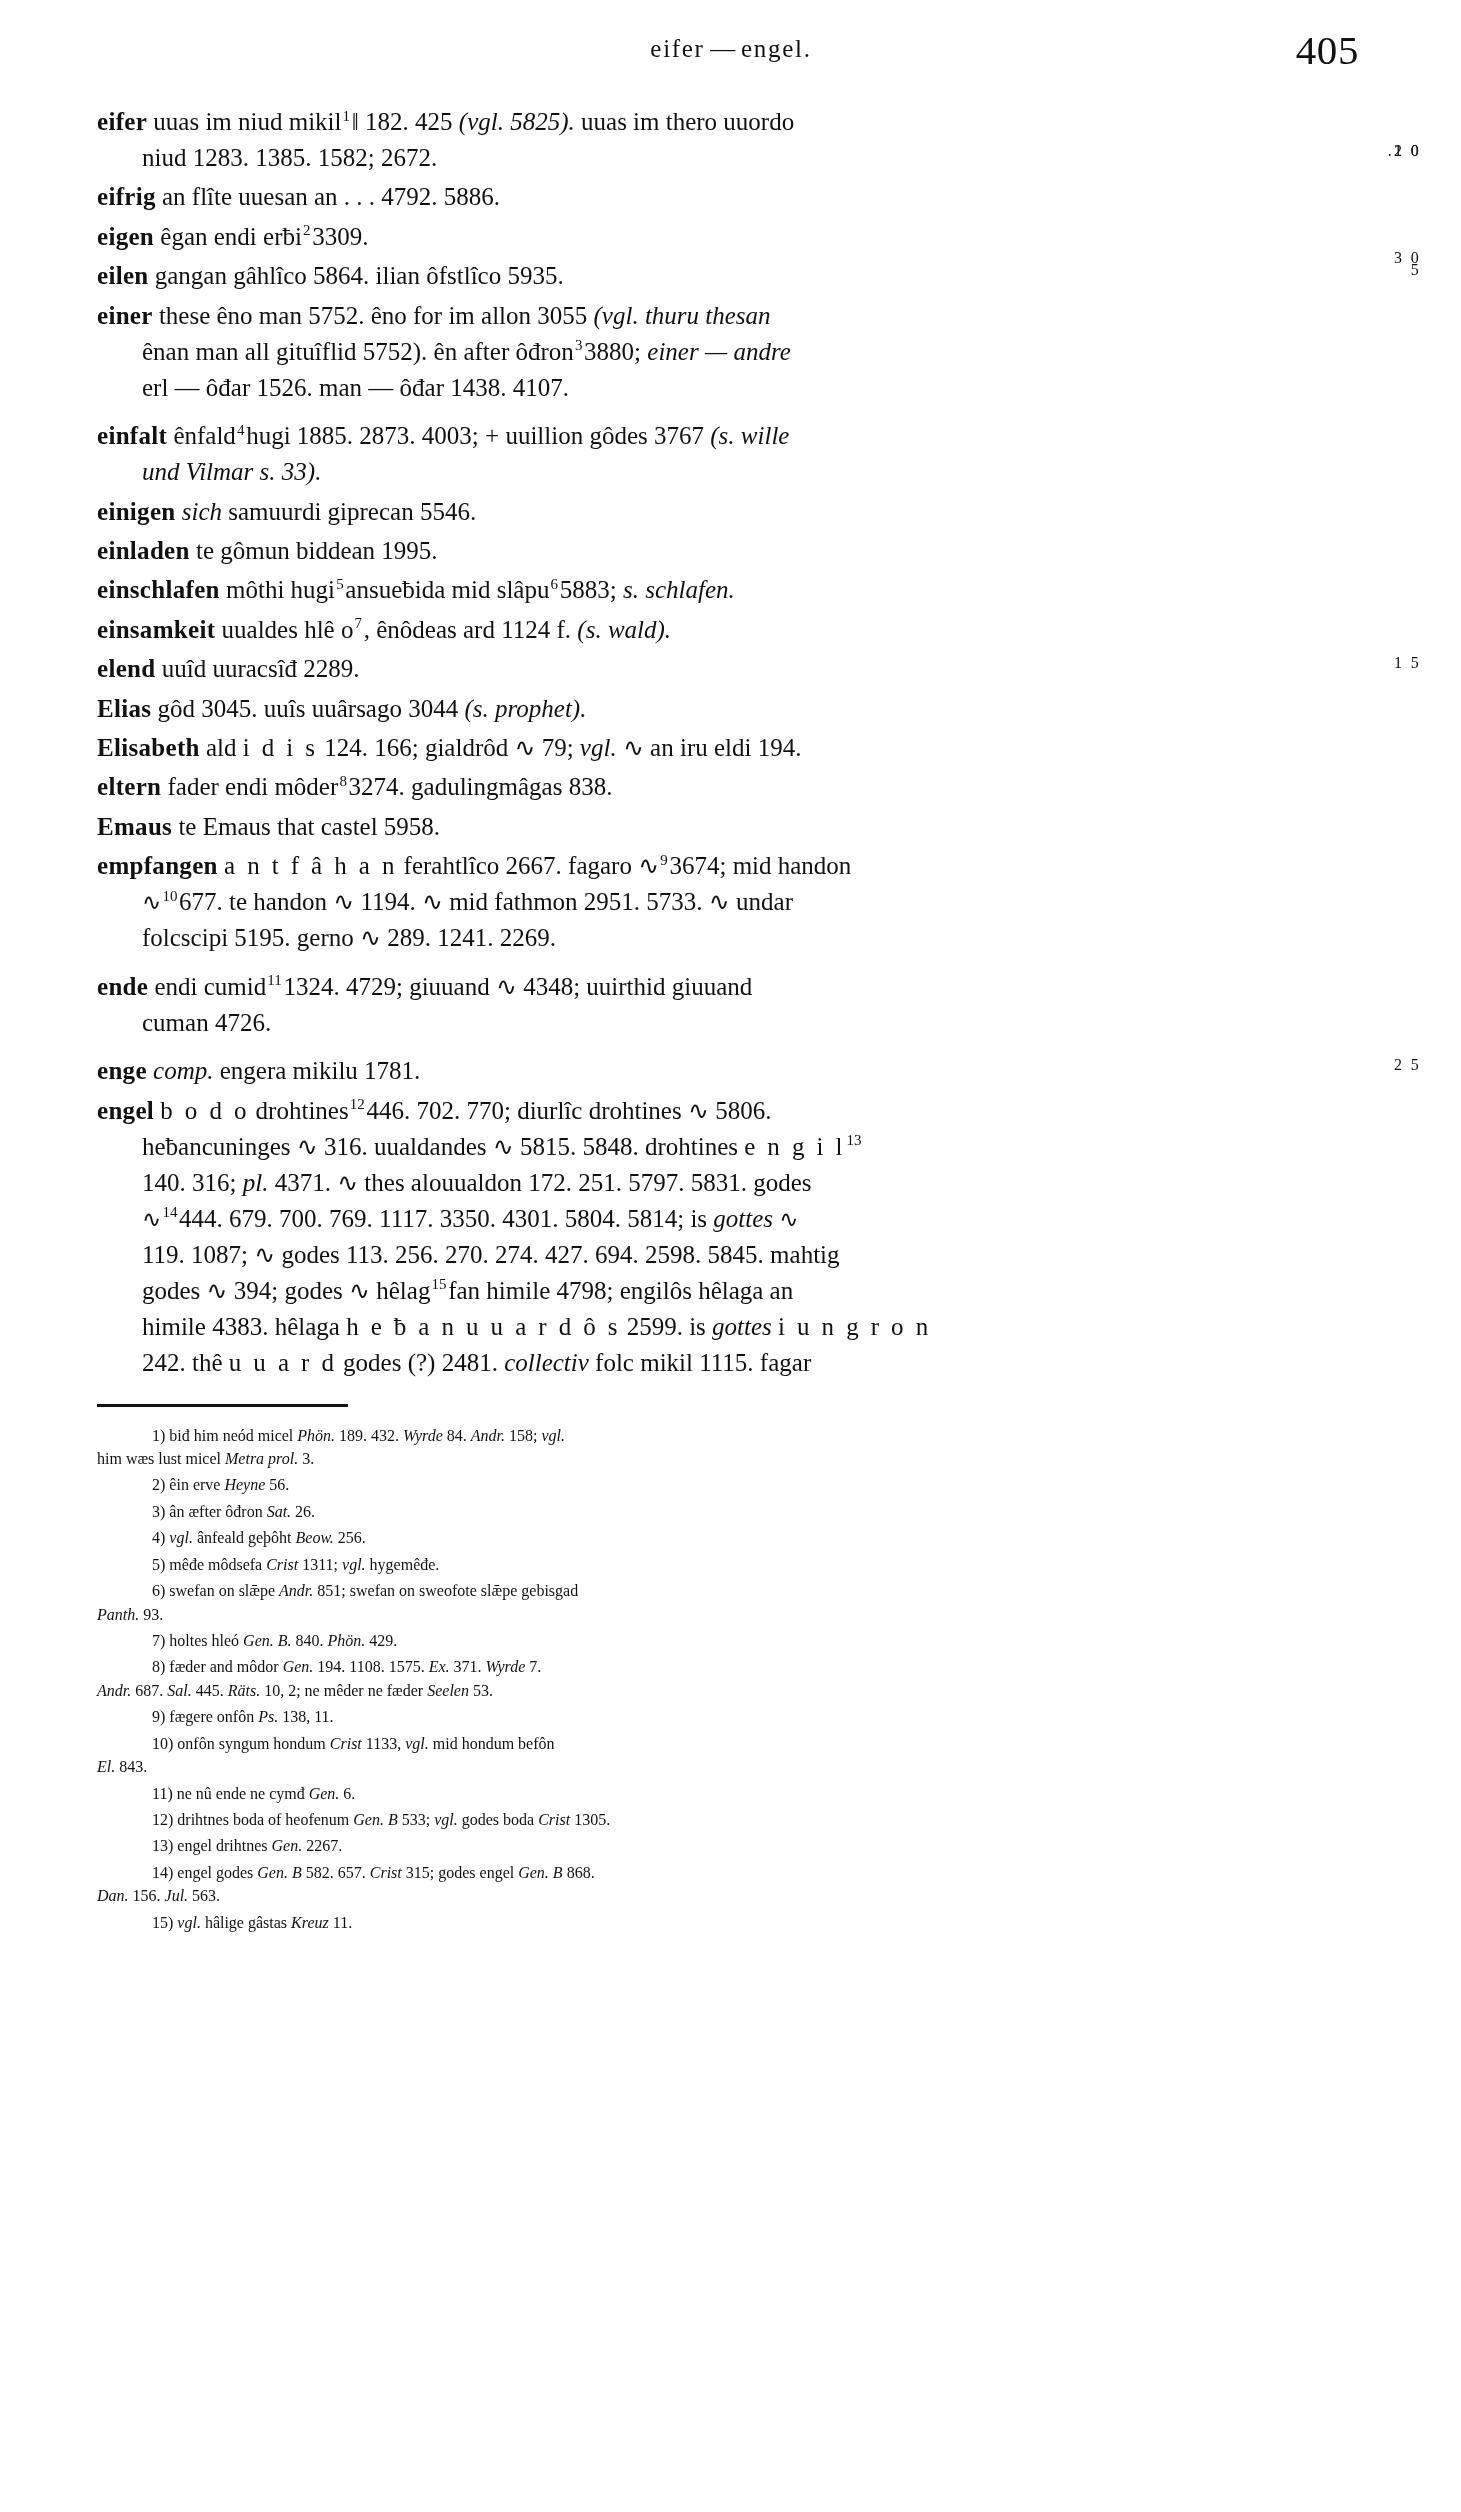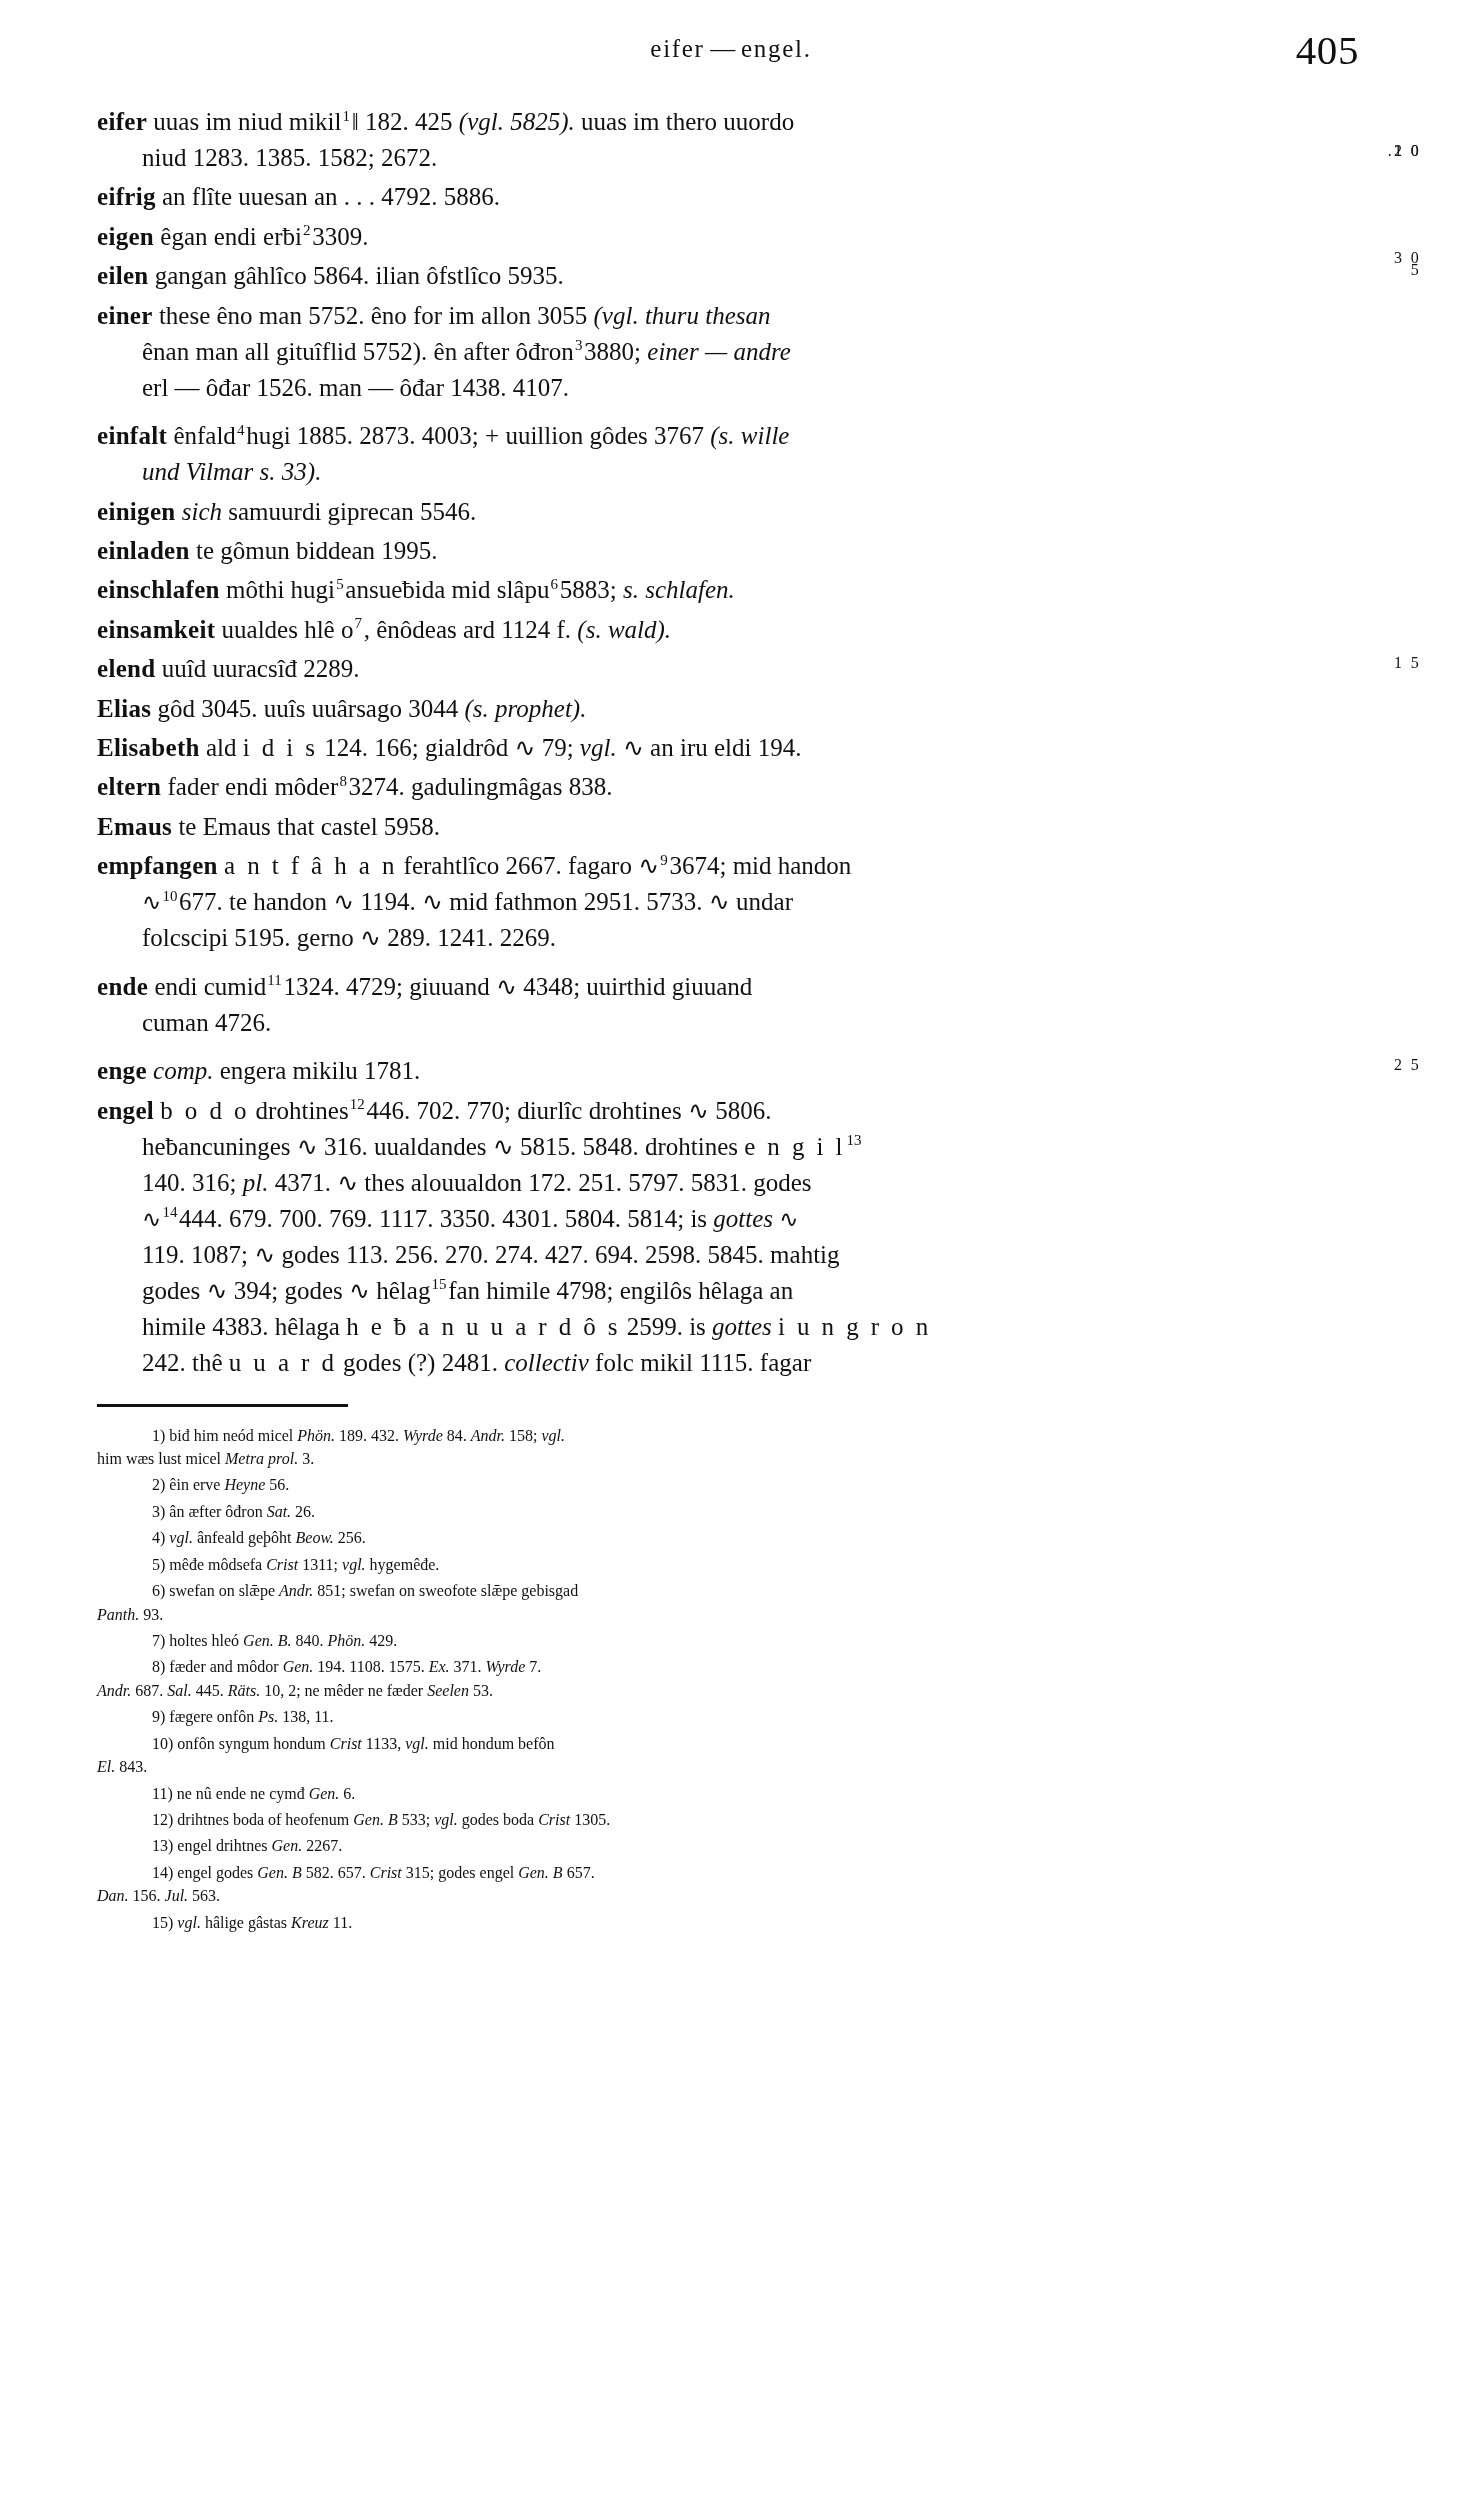--- a/index.html
+++ b/index.html
@@ -400,21 +400,21 @@
     </div>
 
     <div class="fn">
       <span>14)</span>
       <span>engel godes</span>
       <span class="it">Gen. B</span>
       <span>582. 657.</span>
       <span class="it">Crist</span>
       <span>315; godes engel</span>
       <span class="it">Gen. B</span>
-      <span>657.</span>
+      <span>868.</span>
       <div class="cont">
         <span class="it">Dan.</span>
         <span>156.</span>
         <span class="it">Jul.</span>
         <span>563.</span>
       </div>
     </div>
 
     <div class="fn">
       <span>15)</span>

